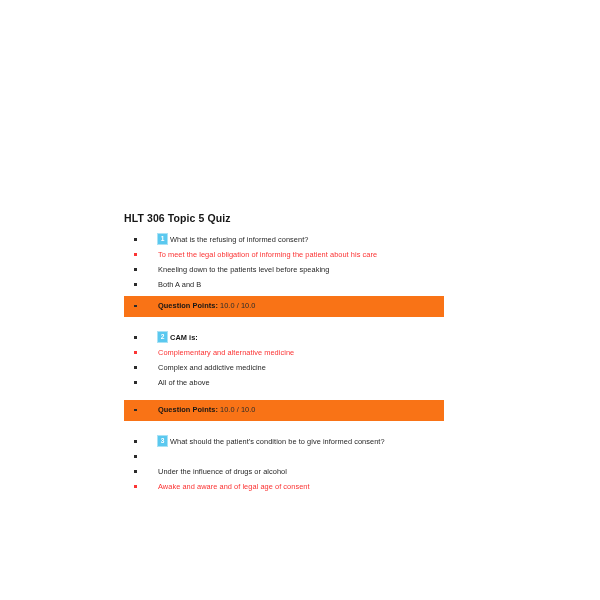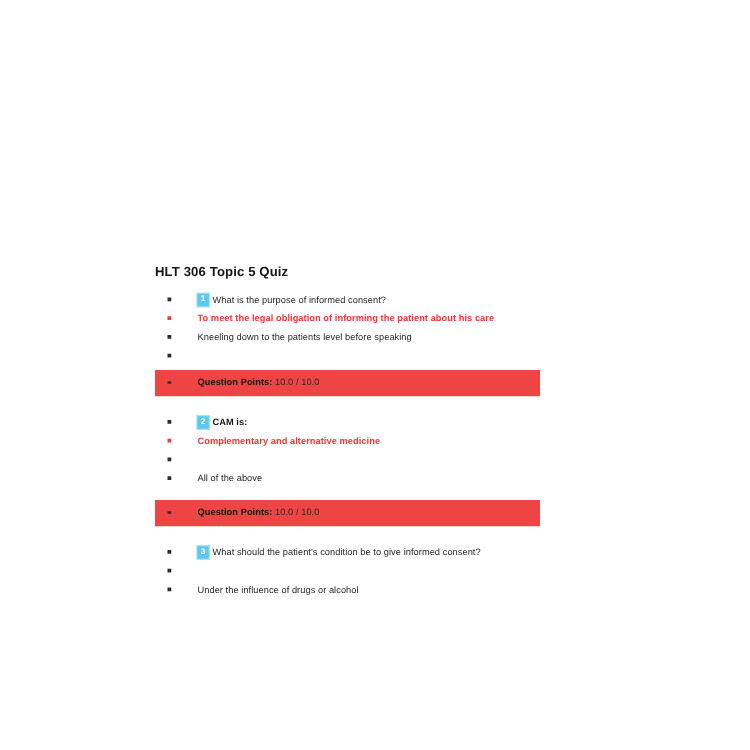--- a/index.html
+++ b/index.html
@@ -79,21 +79,20 @@
     flex: 1 1 auto;
     font-size: 7.4px;
     line-height: 12px;
     color: #262626;
     letter-spacing: 0.05px;
     white-space: nowrap;
   }
 
   .row.correct .rowtext {
     color: #fb3232;
-    font-weight: bold;
   }
 
   .row.bold .rowtext {
     font-weight: bold;
     color: #161616;
   }
 
   .qnum {
     display: inline-block;
     background: #5ac8ef;
@@ -104,24 +103,24 @@
     min-width: 6px;
     text-align: center;
     padding: 0.5px 1.5px 1px 1.5px;
     margin-right: 3px;
     position: relative;
     top: -0.5px;
     box-shadow: 0 0 0 1px #a9e2f5;
   }
 
   .points-row {
-    background: #ef4444;
+    background: #f97316;
     width: 308px;
     margin-top: 4px;
-    padding: 4px 0 5px 0;
+    padding: 4px 12px 5px 0;
   }
   .points-row .rowtext {
     font-weight: bold;
     color: #161616;
     font-size: 7.4px;
   }
   .points-row .rowtext .pval {
     font-weight: normal;
     color: #2b2b2b;
   }
@@ -133,33 +132,34 @@
 <body>
 
 <div class="page">
   <div class="doc">
 
     <h1 class="doc-title">HLT 306 Topic 5 Quiz</h1>
 
     <div class="qblock">
       <div class="row">
         <span class="bullet"></span>
-        <span class="rowtext"><span class="qnum">1</span><span>What is the purpose of informed consent?</span></span>
+        <span class="rowtext"><span class="qnum">1</span><span>What is the refusing of informed consent?</span></span>
       </div>
 
       <div class="row correct">
         <span class="bullet"></span>
         <span class="rowtext">To meet the legal obligation of informing the patient about his care</span>
       </div>
       <div class="row">
         <span class="bullet"></span>
         <span class="rowtext">Kneeling down to the patients level before speaking</span>
       </div>
       <div class="row">
         <span class="bullet"></span>
+        <span class="rowtext">Both A and B</span>
       </div>
 
       <div class="row points-row">
         <span class="bullet"></span>
         <span class="rowtext"><span>Question Points:</span>&nbsp;<span class="pval">10.0 / 10.0</span></span>
       </div>
     </div>
 
     <div class="gap-lg"></div>
 
@@ -168,20 +168,21 @@
         <span class="bullet"></span>
         <span class="rowtext"><span class="qnum">2</span><span>CAM is:</span></span>
       </div>
 
       <div class="row correct">
         <span class="bullet"></span>
         <span class="rowtext">Complementary and alternative medicine</span>
       </div>
       <div class="row">
         <span class="bullet"></span>
+        <span class="rowtext">Complex and addictive medicine</span>
       </div>
       <div class="row">
         <span class="bullet"></span>
         <span class="rowtext">All of the above</span>
       </div>
 
       <div class="gap-sm"></div>
 
       <div class="row points-row">
         <span class="bullet"></span>
@@ -196,17 +197,21 @@
         <span class="bullet"></span>
         <span class="rowtext"><span class="qnum">3</span><span>What should the patient's condition be to give informed consent?</span></span>
       </div>
 
       <div class="row">
         <span class="bullet"></span>
       </div>
       <div class="row">
         <span class="bullet"></span>
         <span class="rowtext">Under the influence of drugs or alcohol</span>
+      </div>
+      <div class="row correct">
+        <span class="bullet"></span>
+        <span class="rowtext">Awake and aware and of legal age of consent</span>
       </div>
     </div>
 
   </div>
 </div>
 
 </body></html>

